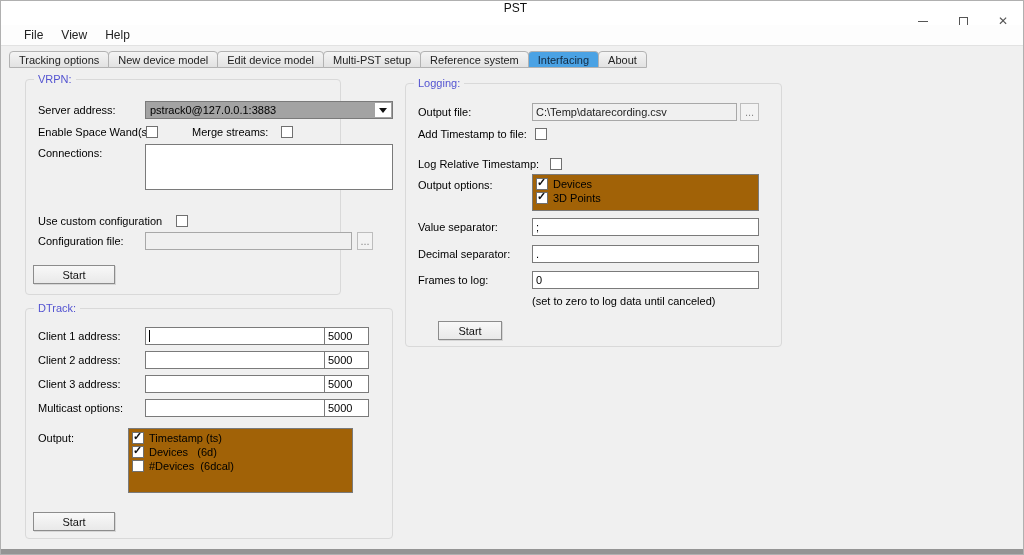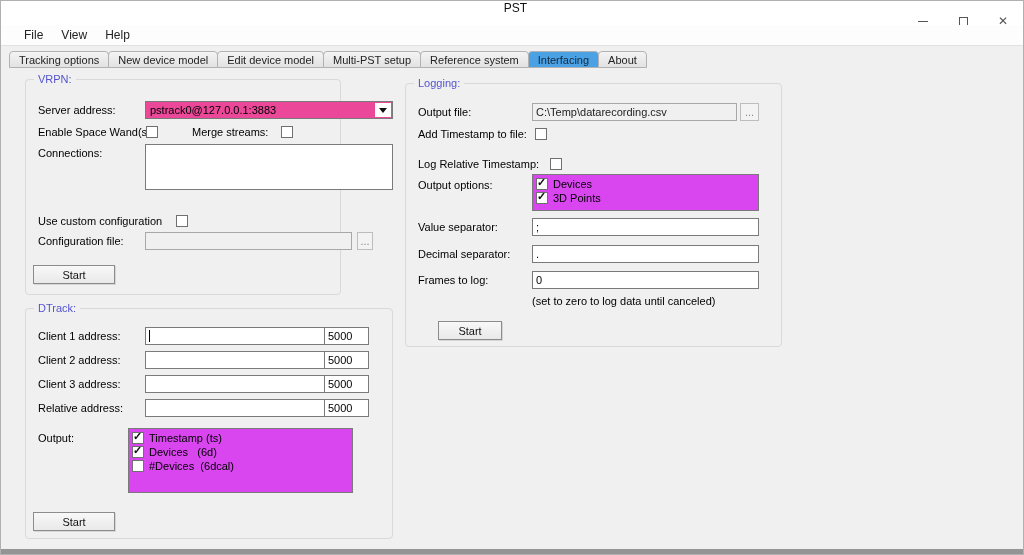--- a/index.html
+++ b/index.html
@@ -31,29 +31,29 @@
   .groupbox { position:absolute; border:1px solid #d9d9d9; border-radius:4px; }
   .gb-title { position:absolute; top:-7px; left:8px; background:#f0f0f0; padding:0 4px; color:#5353d1; font-size:11px; }
   .groupbox > * { position:absolute; }
 
   .lbl { font-size:11px; color:#000; white-space:nowrap; }
 
   .field { border:1px solid #7a7a7a; background:#fff; height:18px; font-size:11px; padding:0 3px; font-family:"Liberation Sans", sans-serif; }
   .field:disabled, .field.disabled { background:#f0f0f0; border-color:#a8a8a8; color:#222; }
   textarea.field { resize:none; }
 
-  .combo { background:#ec4899; border:1px solid #7a7a7a; height:18px; }
+  .combo { background:#a3a3a3; border:1px solid #7a7a7a; height:18px; }
   .combo .combo-text { position:absolute; left:4px; top:2px; font-size:11px; }
   .combo .combo-arrow { position:absolute; right:1px; top:1px; bottom:1px; width:16px; display:flex; align-items:center; justify-content:center; background:#fff; }
   .combo .combo-arrow .tri { width:0; height:0; border-left:4px solid transparent; border-right:4px solid transparent; border-top:5px solid #111; }
 
   .cb { appearance:none; -webkit-appearance:none; width:12px; height:12px; border:1px solid #707070; background:#fff; position:relative; flex:0 0 auto; }
   .cb:checked::after { content:"✓"; position:absolute; left:0px; top:-2px; font-size:11px; font-weight:bold; color:#111; line-height:11px; }
 
-  .listbox { background:#d946ef; border:1px solid #7a7a7a; padding:2px 1px; overflow:hidden; }
+  .listbox { background:#a16207; border:1px solid #7a7a7a; padding:2px 1px; overflow:hidden; }
   .list-item { display:flex; align-items:center; gap:5px; height:13px; margin:0 0 1px 2px; }
   .list-item .li-label { white-space:pre; font-size:11px; }
 
   .btn { border:1px solid #8c8c8c; background:linear-gradient(#f8f8f8,#e9e9e9); box-shadow:1px 1px 0 #d6d6d6; font-size:11px; font-family:"Liberation Sans", sans-serif; display:flex; align-items:center; justify-content:center; color:#111; }
   .btn.browse { color:#8a8a8a; border-color:#bdbdbd; background:#f3f3f3; box-shadow:none; }
 
   .caret { width:1px; height:12px; background:#000; }
 
   .bottom-edge { position:absolute; left:0; right:0; bottom:0; height:5px; background:#949494; }
 </style>
@@ -139,21 +139,21 @@
     <input class="field" style="left: 298px; top: 18px; width: 45px;" value="5000">
 
     <span class="lbl" style="left:12px; top:45px;">Client 2 address:</span>
     <input class="field" style="left: 119px; top: 42px; width: 186px;">
     <input class="field" style="left: 298px; top: 42px; width: 45px;" value="5000">
 
     <span class="lbl" style="left:12px; top:69px;">Client 3 address:</span>
     <input class="field" style="left: 119px; top: 66px; width: 186px;">
     <input class="field" style="left: 298px; top: 66px; width: 45px;" value="5000">
 
-    <span class="lbl" style="left:12px; top:93px;">Relative address:</span>
+    <span class="lbl" style="left:12px; top:93px;">Multicast options:</span>
     <input class="field" style="left: 119px; top: 90px; width: 186px;">
     <input class="field" style="left: 298px; top: 90px; width: 45px;" value="5000">
 
     <span class="lbl" style="left:12px; top:123px;">Output:</span>
     <div class="listbox" style="left:102px; top:119px; width:225px; height:65px;">
       <div class="list-item">
         <input type="checkbox" class="cb" checked="" style="">
         <span class="li-label">Timestamp (ts)</span>
       </div>
       <div class="list-item">

